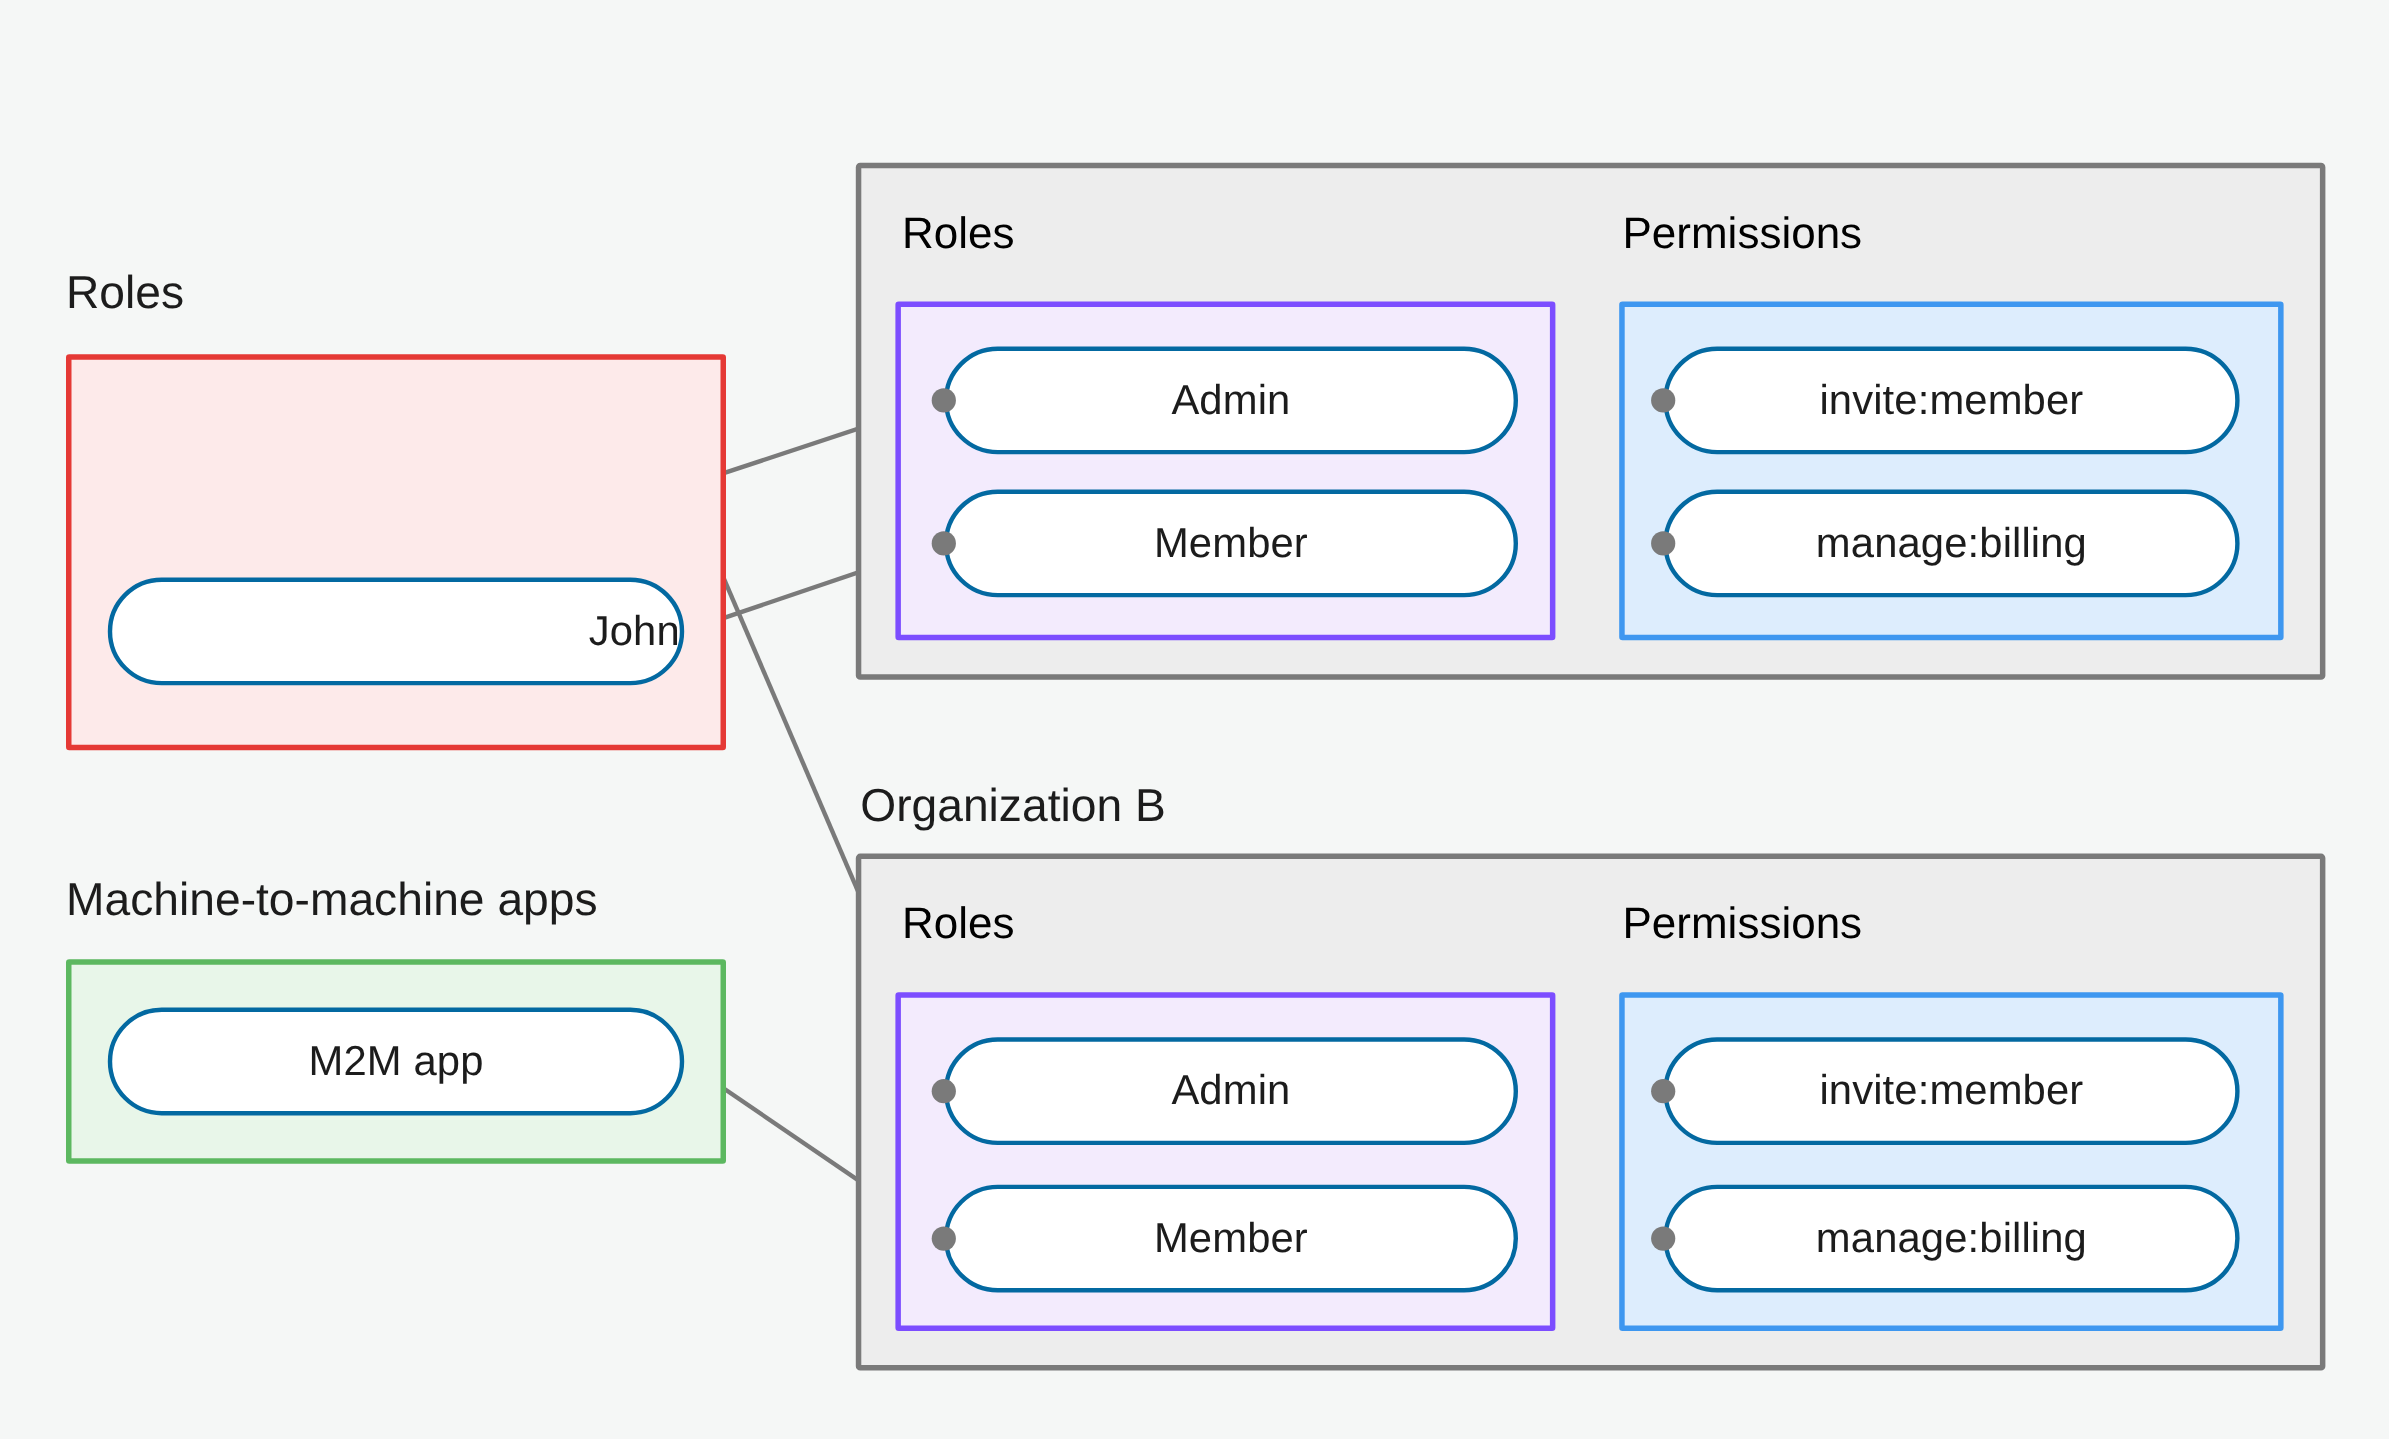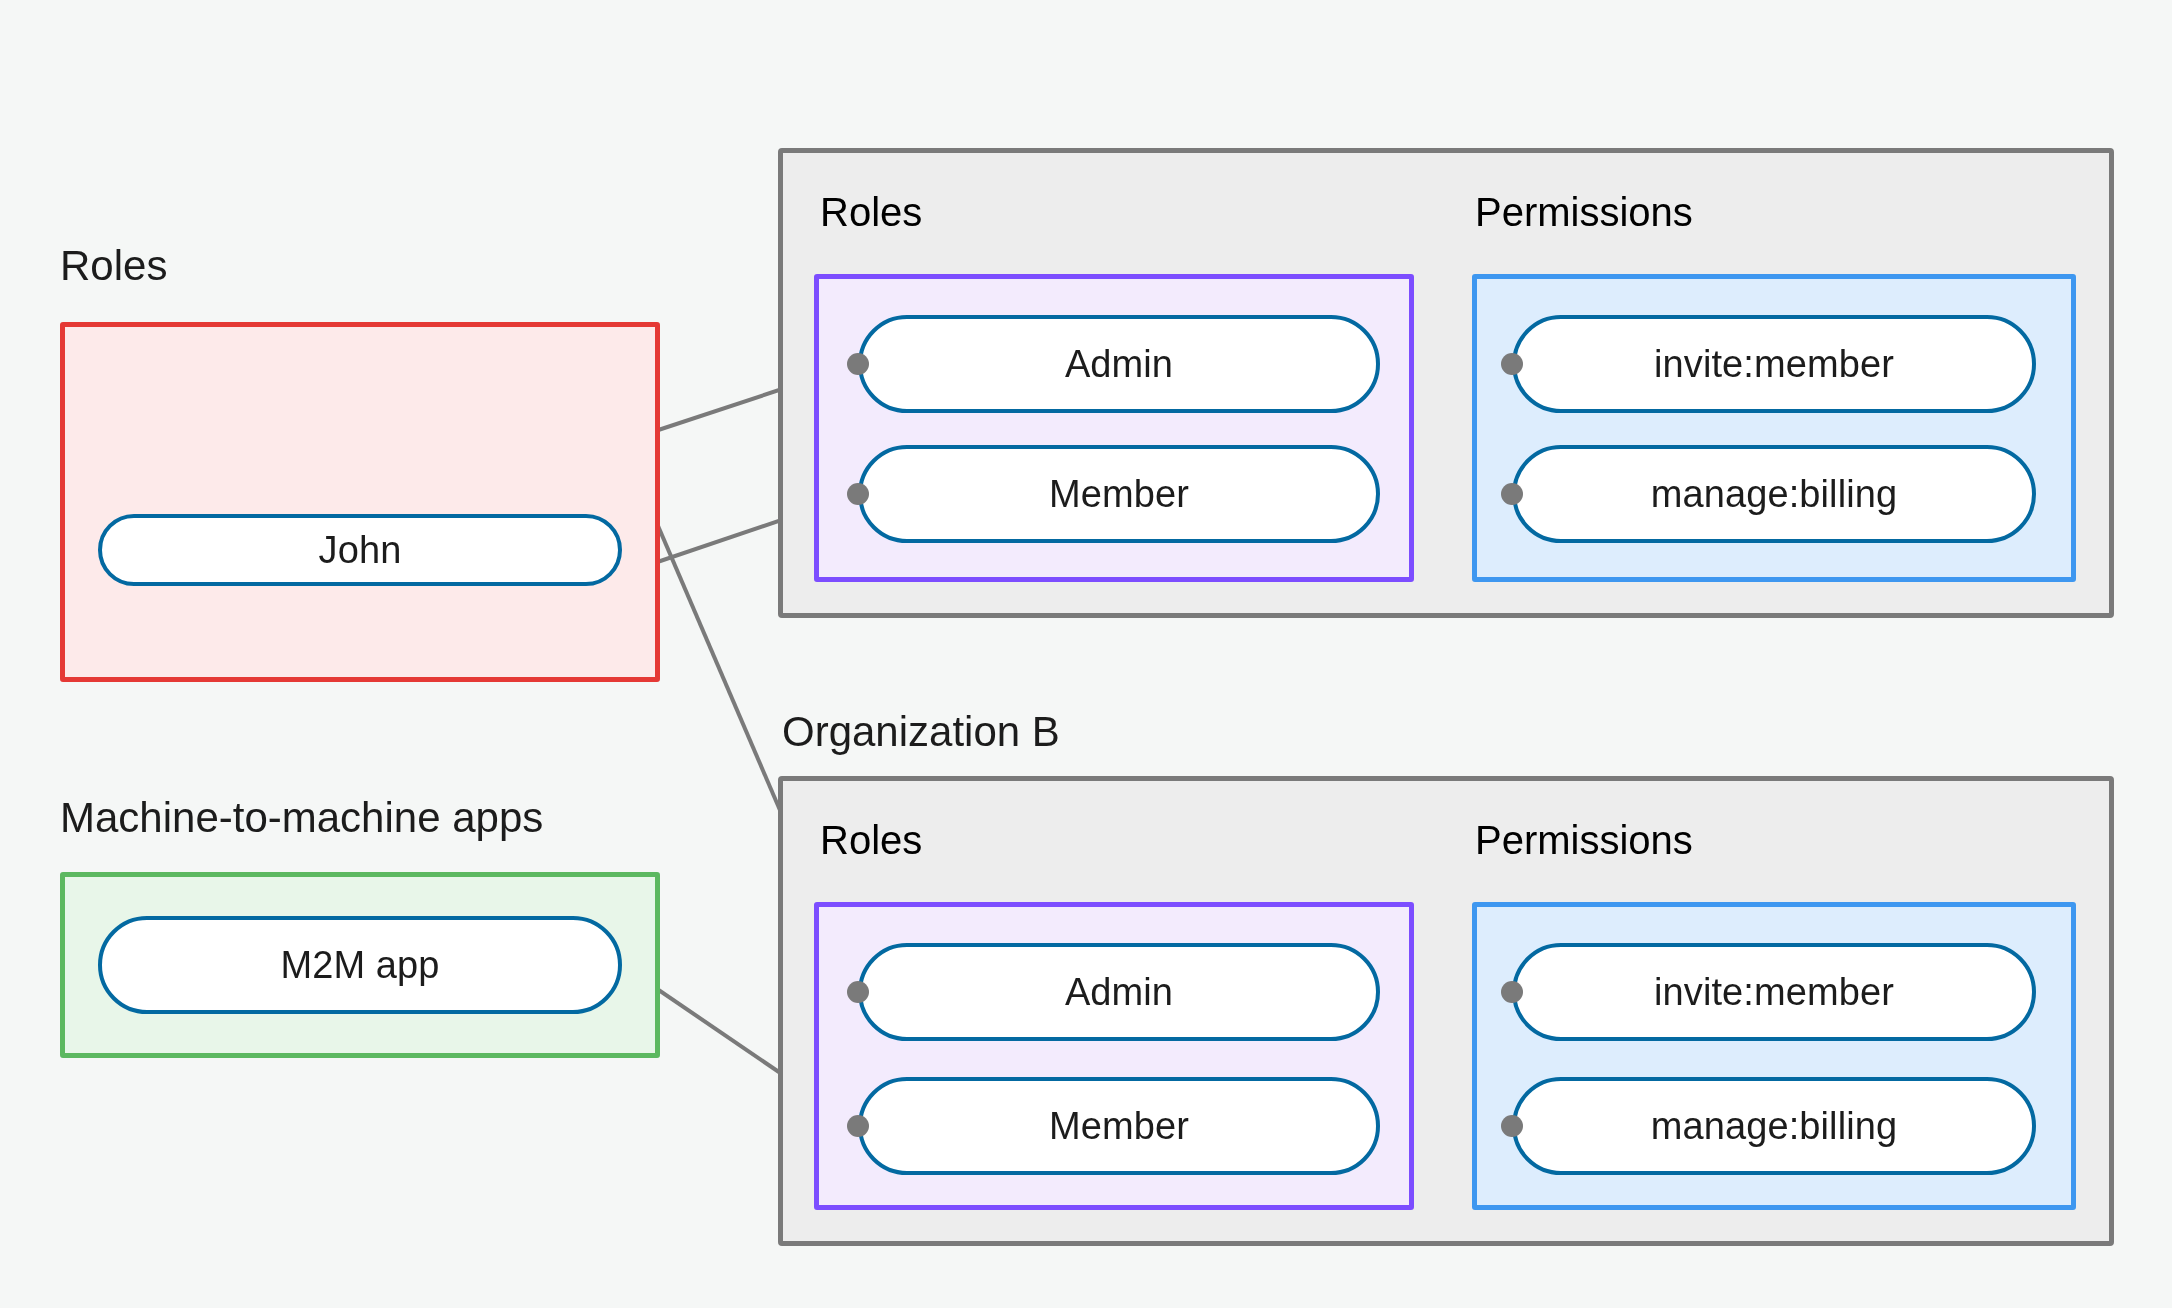--- a/index.html
+++ b/index.html
@@ -117,21 +117,21 @@
 
       <line x1="1380" y1="1126" x2="1512" y2="1126"></line>
     </g>
   </svg>
 
   <div class="caption big" style="left:60px; top:245px;">Roles</div>
 
   <div class="box box-users" style="left:60px; top:322px; width:600px; height:360px;"></div>
 
 
-  <div class="pill" style="left:98px; top:514px; width:524px; height:72px;">
+  <div class="pill" style="left:98px; top:525px; width:524px; height:98px;justify-content:flex-end;">
     <span>John</span>
   </div>
 
   <div class="caption big" style="left:60px; top:797px;">Machine-to-machine apps</div>
 
   <div class="box box-m2m" style="left:60px; top:872px; width:600px; height:186px;"></div>
 
   <div class="pill" style="left:98px; top:916px; width:524px; height:98px;text-align:right;">
     <span>M2M app</span>
   </div>

